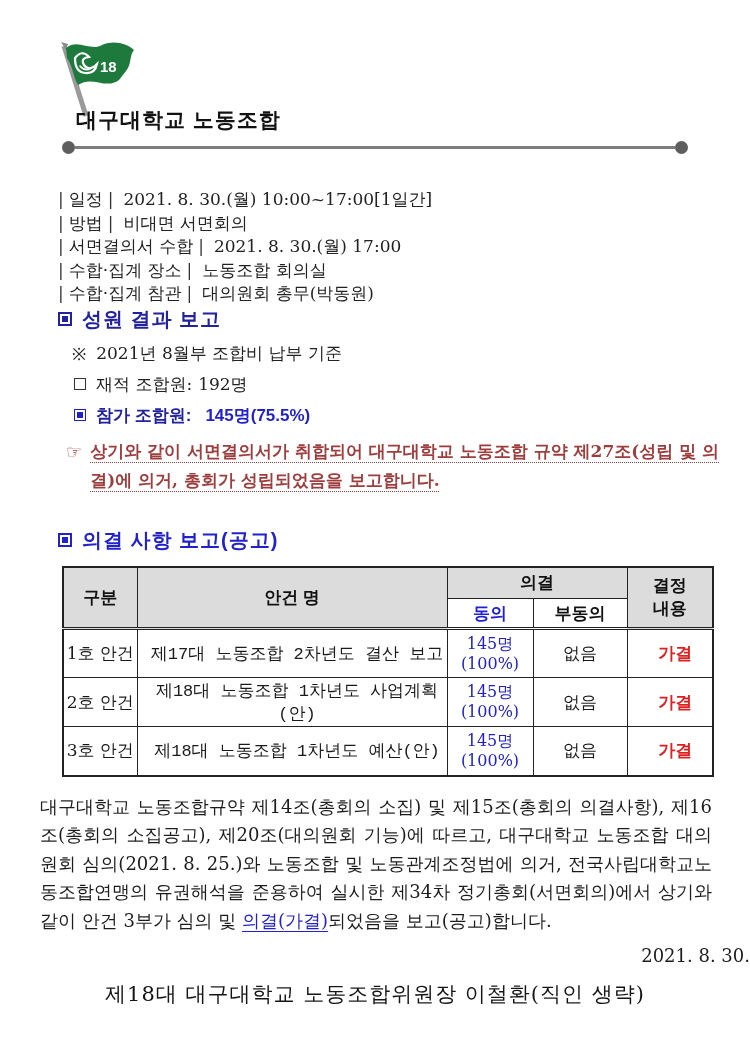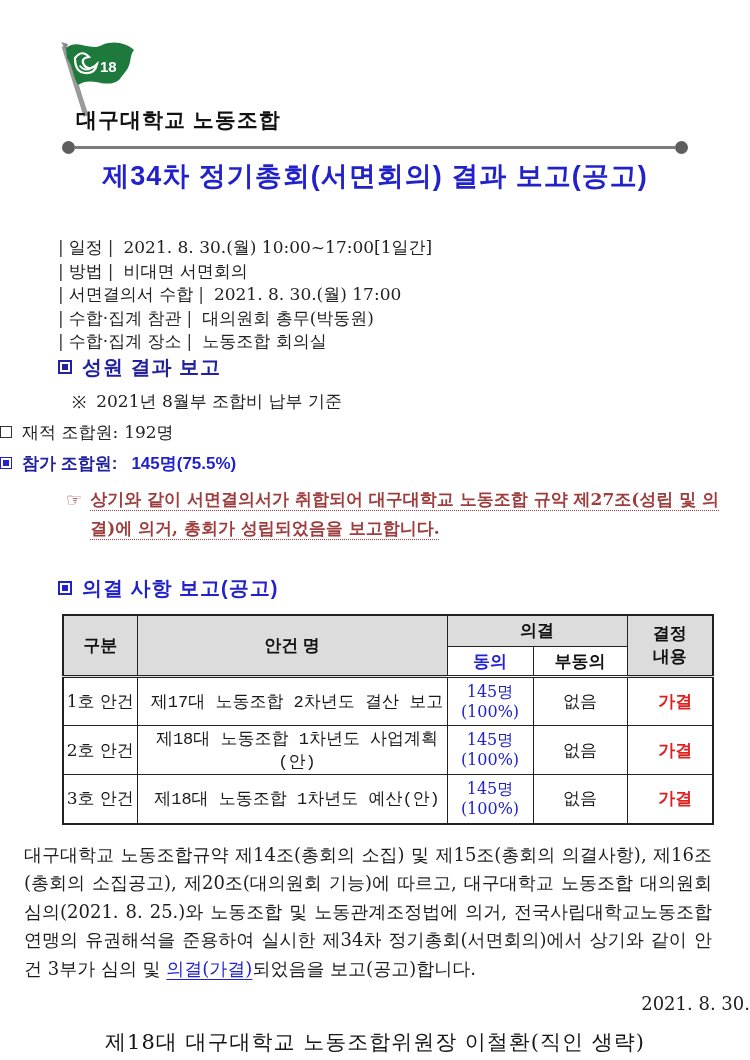--- a/index.html
+++ b/index.html
@@ -44,21 +44,21 @@
     font-weight:bold; font-size:20px; letter-spacing:1px;
   }
   .s1 { color:var(--section_navy,#22229e); }
   .s2 { margin-top:32px; color:var(--title_blue,#2222cc); }
 
   .sq { display:inline-flex; align-items:center; justify-content:center;
         width:14px; height:14px; border:2px solid currentColor; margin-right:10px; flex:0 0 auto; }
   .sq.filled::after { content:''; width:6px; height:6px; background:currentColor; }
   .sq.small { width:12px; height:12px; border-width:1.5px; }
 
-  .sub-item { display:flex; align-items:center; font-size:17px; color:#222; }
+  .sub-item { display:flex; align-items:center; margin-left:74px; font-size:17px; color:#222; }
   .sub-note { margin-top:9px; margin-left:72px; }
   .sub-enrolled { margin-top:8px; }
   .sub-part { margin-top:8px; color:var(--section_navy,#22229e); font-weight:bold;
               font-family:"Liberation Sans","DejaVu Sans",sans-serif; }
   .sub-part .val { color:var(--accent_blue,#2222cc); margin-left:8px; font-weight:bold; }
   .sub-item .lbl { margin-right:6px; }
   .ref-mark { margin-right:10px; }
 
   .result-note { display:flex; margin:10px 20px 0 66px;
                  color:var(--note_red,#9e3d3d); font-size:17px; line-height:29px; }
@@ -84,21 +84,21 @@
   td.cat { font-size:17px; }
   td.agenda { text-align:left; padding-left:10px; font-size:17px;font-family:Liberation Mono, monospace; }
   .dashR { border-right:1px dashed #777 !important; }
   td.agreeVal { color:var(--accent_blue,#2222cc); font-size:16px; line-height:20px; }
   td.none { font-size:17px; }
   td.decision { color:var(--approved_red,#e02020); font-size:17px; font-weight:bold;padding-left:11px; }
   col.c-cat{width:74px;} col.c-agenda{width:310px;} col.c-agree{width:86px;}
   col.c-disagree{width:94px;} col.c-decision{width:86px;}
 
   
-  .closing-par { margin:16px 38px 0 24px; font-size:18px; line-height:28.5px;
+  .closing-par { margin:16px 38px 0 40px; font-size:18px; line-height:28.5px;
                  text-align:justify; color:#1c1c1c; }
   .closing-par .hl { color:var(--accent_blue,#2222cc); text-decoration:underline;
                      text-underline-offset:4px; }
   .doc-date { margin-top:10px; text-align:right; font-size:18px; color:#1c1c1c; }
   .signature { margin-top:14px; text-align:center; font-size:21px; color:#151515;
                letter-spacing:1px; }
 </style>
 </head>
 <body>
 
@@ -120,37 +120,36 @@
       <text x="44" y="32" font-family="Liberation Sans, DejaVu Sans, sans-serif" font-size="15" font-weight="bold" fill="#ffffff">18</text>
     </svg>
     <div class="org-name">대구대학교 노동조합</div>
     <div class="rule">
       <span class="dot"></span>
       <span class="line"></span>
       <span class="dot"></span>
     </div>
   </div>
 
-  <h1 class="doc-title">제34차 정기총회(서면회의) 결과 보고(공고)</h1>
 
   <div class="meta-list">
     <div class="meta-row">
       <span class="bar">|</span><span>일정</span><span class="bar2">|</span><span>2021. 8. 30.(월) 10:00~17:00[1일간]</span>
     </div>
     <div class="meta-row">
       <span class="bar">|</span><span>방법</span><span class="bar2">|</span><span>비대면 서면회의</span>
     </div>
     <div class="meta-row">
       <span class="bar">|</span><span>서면결의서 수합</span><span class="bar2">|</span><span>2021. 8. 30.(월) 17:00</span>
     </div>
     <div class="meta-row">
+      <span class="bar">|</span><span>수합·집계 장소</span><span class="bar2">|</span><span>노동조합 회의실</span>
+    </div>
+    <div class="meta-row">
       <span class="bar">|</span><span>수합·집계 참관</span><span class="bar2">|</span><span>대의원회 총무(박동원)</span>
-    </div>
-    <div class="meta-row">
-      <span class="bar">|</span><span>수합·집계 장소</span><span class="bar2">|</span><span>노동조합 회의실</span>
     </div>
   </div>
 
   <div class="section-heading s1">
     <span class="sq filled"></span>
     <span>성원 결과 보고</span>
   </div>
 
   <div class="sub-item sub-note">
     <span class="ref-mark">※</span>

